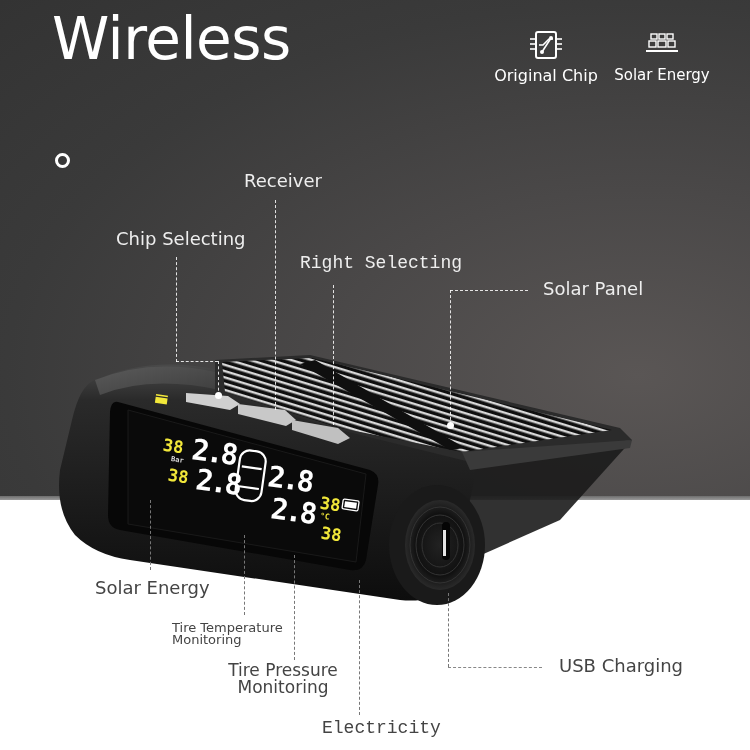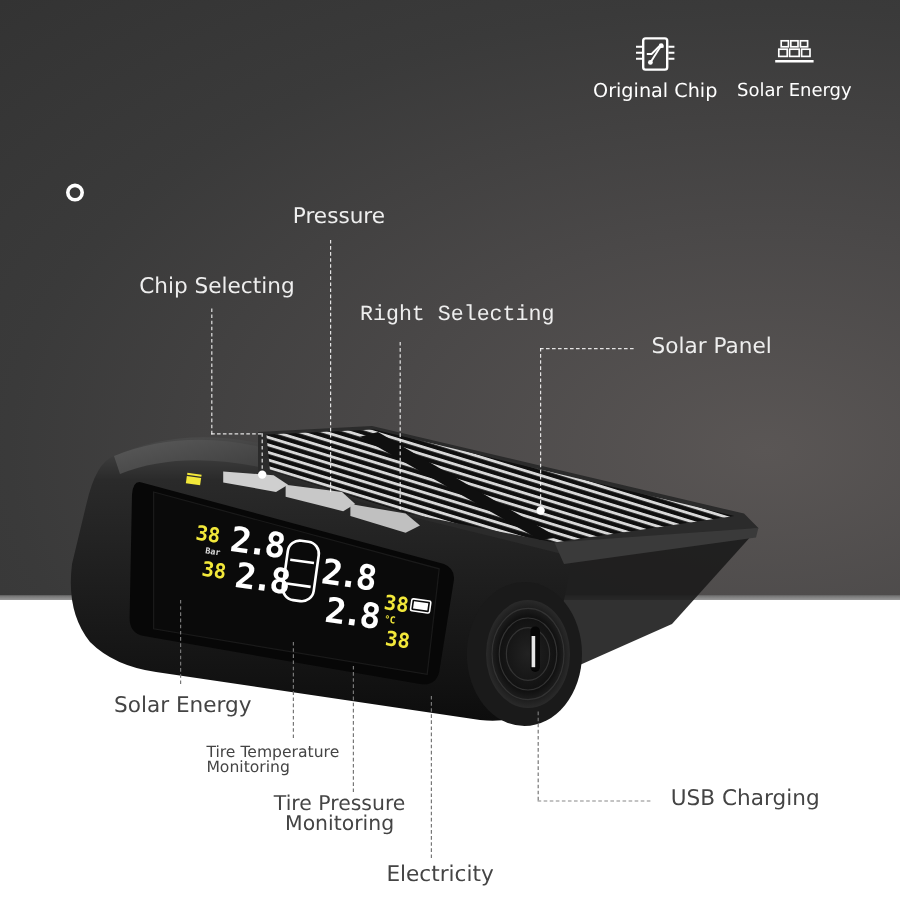--- a/index.html
+++ b/index.html
@@ -52,20 +52,21 @@
 
   .lcd-text { font-family: "DejaVu Sans Mono", "Liberation Mono", monospace; font-weight: bold; }
 </style>
 </head>
 <body>
 
 <div class="top-bg"></div>
 <div class="bottom-bg"></div>
 
 <div class="title">
+  <div>Wireless</div>
 </div>
 <div class="title-dot"></div>
 
 <div class="feature feature-chip">
   <svg class="icon" width="36" height="30" viewBox="0 0 36 30">
     <rect x="8" y="2" width="20" height="26" rx="2" fill="none" stroke="#fff" stroke-width="2"></rect>
     <line x1="2" y1="9" x2="7" y2="9" stroke="#fff" stroke-width="1.6"></line>
     <line x1="2" y1="14" x2="7" y2="14" stroke="#fff" stroke-width="1.6"></line>
     <line x1="2" y1="19" x2="7" y2="19" stroke="#fff" stroke-width="1.6"></line>
     <line x1="29" y1="9" x2="34" y2="9" stroke="#fff" stroke-width="1.6"></line>
@@ -190,28 +191,28 @@
 <div class="lead v" style="left:450px;top:290px;height:135px;"></div>
 <div class="lead-dot" style="left:447px;top:422px;"></div>
 
 <div class="lead vd" style="left:150px;top:500px;height:70px;"></div>
 <div class="lead vd" style="left:244px;top:535px;height:80px;"></div>
 <div class="lead vd" style="left:294px;top:555px;height:105px;"></div>
 <div class="lead vd" style="left:359px;top:580px;height:135px;"></div>
 <div class="lead vd" style="left:448px;top:593px;height:74px;"></div>
 <div class="lead hd" style="left:448px;top:667px;width:94px;"></div>
 
-<div class="callout light" style="left:244px;top:170px;">Pressure</div>
+<div class="callout light" style="left:244px;top:170px;">Receiver</div>
 <div class="callout light" style="left:116px;top:228px;">Chip Selecting</div>
 <div class="callout light" style="left:300px;top:253px;font-family:Liberation Mono, monospace;">Right Selecting</div>
 <div class="callout light" style="left:543px;top:278px;">Solar Panel</div>
 
 <div class="callout dark" style="left:95px;top:577px;">Solar Energy</div>
 <div class="callout dark small" style="left:172px;top:622px;width:118px;">
   <div>Tire Temperature</div>
   <div>Monitoring</div>
 </div>
 <div class="callout dark mid" style="left:226px;top:662px;width:114px;">
   <div>Tire Pressure</div>
   <div>Monitoring</div>
 </div>
-<div class="callout dark" style="left:322px;top:718px;">Electricity</div>
+<div class="callout dark" style="left:322px;top:718px;font-family:Liberation Mono, monospace;">Electricity</div>
 <div class="callout dark" style="left:559px;top:655px;">USB Charging</div>
 
 </body></html>

